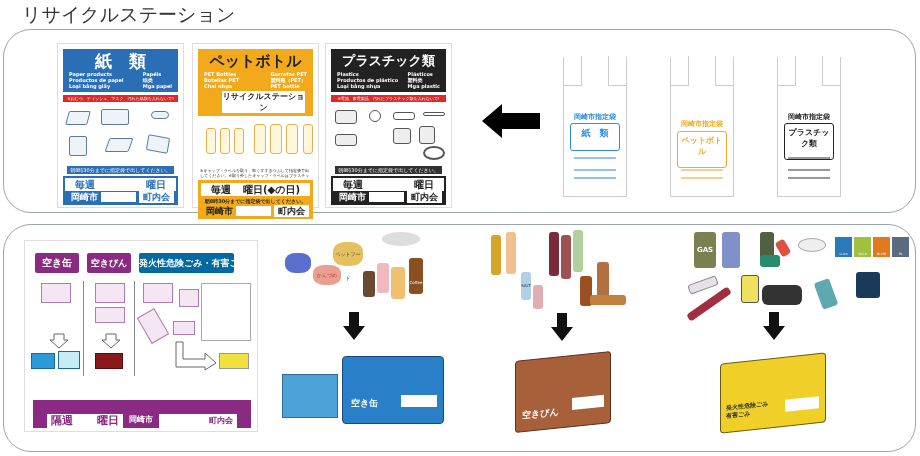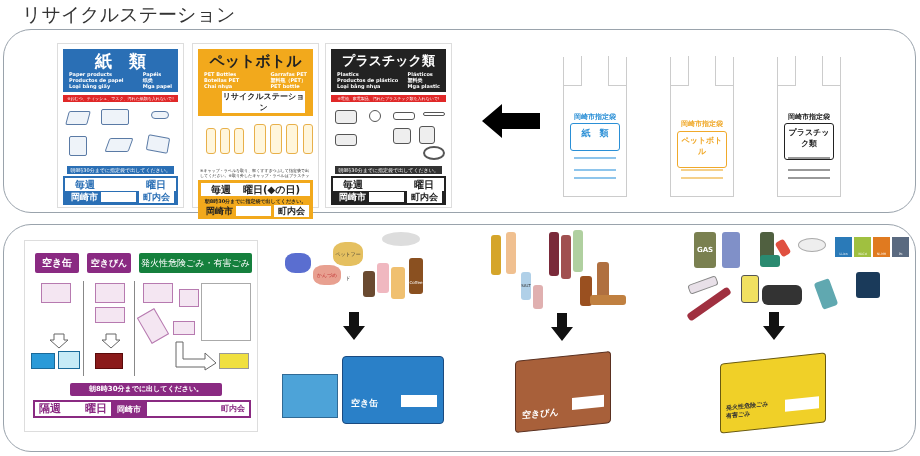--- a/index.html
+++ b/index.html
@@ -185,21 +185,21 @@
   <div class="tiny" style="top:100px;background:#999"></div>
     <div class="tiny" style="top:112px;background:#999"></div>
     <div class="tiny" style="top:120px;background:#999"></div>
 </div>
 
 <div class="panel p2"></div>
 
 <div class="sign" style="left:24px;top:240px;width:234px;height:192px;padding:0">
   <div style="position:absolute;left:10px;top:12px;width:44px;height:20px;background:#8a2a82;color:#fff;font-size:10px;font-weight:bold;text-align:center;line-height:20px;border-radius:2px">空き缶</div>
   <div style="position:absolute;left:62px;top:12px;width:44px;height:20px;background:#8a2a82;color:#fff;font-size:9px;font-weight:bold;text-align:center;line-height:20px;border-radius:2px">空きびん</div>
-  <div style="position:absolute;left:114px;top:12px;width:113px;height:20px;background:#15803d;color:#fff;font-size:9px;font-weight:normal;text-align:center;line-height:20px;border-radius:2px;white-space:nowrap">発火性危険ごみ・有害ごみ</div>
+  <div style="position:absolute;left:114px;top:12px;width:95px;height:20px;background:#0369a1;color:#fff;font-size:9px;font-weight:bold;text-align:center;line-height:20px;border-radius:2px;white-space:nowrap">発火性危険ごみ・有害ごみ</div>
   <div style="position:absolute;left:58px;top:40px;width:1px;height:95px;background:#888"></div>
   <div style="position:absolute;left:109px;top:40px;width:1px;height:95px;background:#888"></div>
   <div style="position:absolute;left:16px;top:42px;width:30px;height:20px;border:1px solid #b77ab0;background:#f4e6f2"></div>
   <div style="position:absolute;left:70px;top:42px;width:30px;height:20px;border:1px solid #b77ab0;background:#f4e6f2"></div>
   <div style="position:absolute;left:70px;top:66px;width:30px;height:16px;border:1px solid #b77ab0;background:#f4e6f2"></div>
   <div style="position:absolute;left:118px;top:42px;width:30px;height:20px;border:1px solid #b77ab0;background:#f4e6f2"></div>
   <div style="position:absolute;left:154px;top:48px;width:20px;height:18px;border:1px solid #b77ab0;background:#f4e6f2"></div>
   <div style="position:absolute;left:176px;top:42px;width:50px;height:58px;border:1px solid #aaa"></div>
   <div style="position:absolute;left:118px;top:70px;width:20px;height:30px;border:1px solid #b77ab0;background:#f4e6f2;transform:rotate(-30deg)"></div>
   <div style="position:absolute;left:148px;top:80px;width:22px;height:14px;border:1px solid #b77ab0;background:#f4e6f2"></div>
@@ -209,22 +209,21 @@
   <svg style="position:absolute;left:76px;top:92px" width="20" height="16" viewBox="0 0 20 16">
       <polygon points="5,1 15,1 15,7 19,7 10,15 1,7 5,7" fill="#fff" stroke="#666"></polygon>
     </svg>
   <svg style="position:absolute;left:150px;top:100px" width="42" height="30" viewBox="0 0 42 30">
       <polygon points="1,1 8,1 8,18 30,18 30,12 41,22 30,29 30,26 1,26" fill="#fff" stroke="#666"></polygon>
     </svg>
   <div style="position:absolute;left:6px;top:112px;width:24px;height:16px;background:#2a9ad8;border:1px solid #1a6a9a"></div>
   <div style="position:absolute;left:33px;top:110px;width:22px;height:18px;background:#c7ebf7;border:1px solid #1a6a9a"></div>
   <div style="position:absolute;left:70px;top:112px;width:28px;height:16px;background:#8a1a1a;border:1px solid #5a0a0a"></div>
   <div style="position:absolute;left:194px;top:112px;width:30px;height:16px;background:#f0e040;border:1px solid #999"></div>
-  <div style="position:absolute;left:45px;top:142px;width:152px;height:13px;background:#8a2a82;color:#fff;font-size:7px;font-weight:bold;text-align:center;line-height:13px;border-radius:2px">朝8時30分までに出してください。</div>
-  <div style="position:absolute;left:8px;top:159px;width:218px;height:18px;background:#8a2a82;display:flex;align-items:center;padding:2px">
+  <div style="position:absolute;left:8px;top:159px;width:218px;height:18px;background:#8a2a82;display:flex;align-items:flex-start;padding:14px">
     <div style="background:#fff;color:#8a2a82;font-weight:bold;font-size:11px;width:76px;height:14px;display:flex;justify-content:space-between;padding:0 4px;line-height:14px">
         <span>隔週</span>
         <span>曜日</span>
       </div>
     <span style="color:#fff;font-size:8px;font-weight:bold;margin:0 6px">岡崎市</span>
     <div style="flex:1;background:#fff;height:14px;text-align:right;padding-right:4px;font-size:8px;font-weight:bold;color:#8a2a82;line-height:14px">町内会</div>
   </div>
 </div>
 
 <div>

